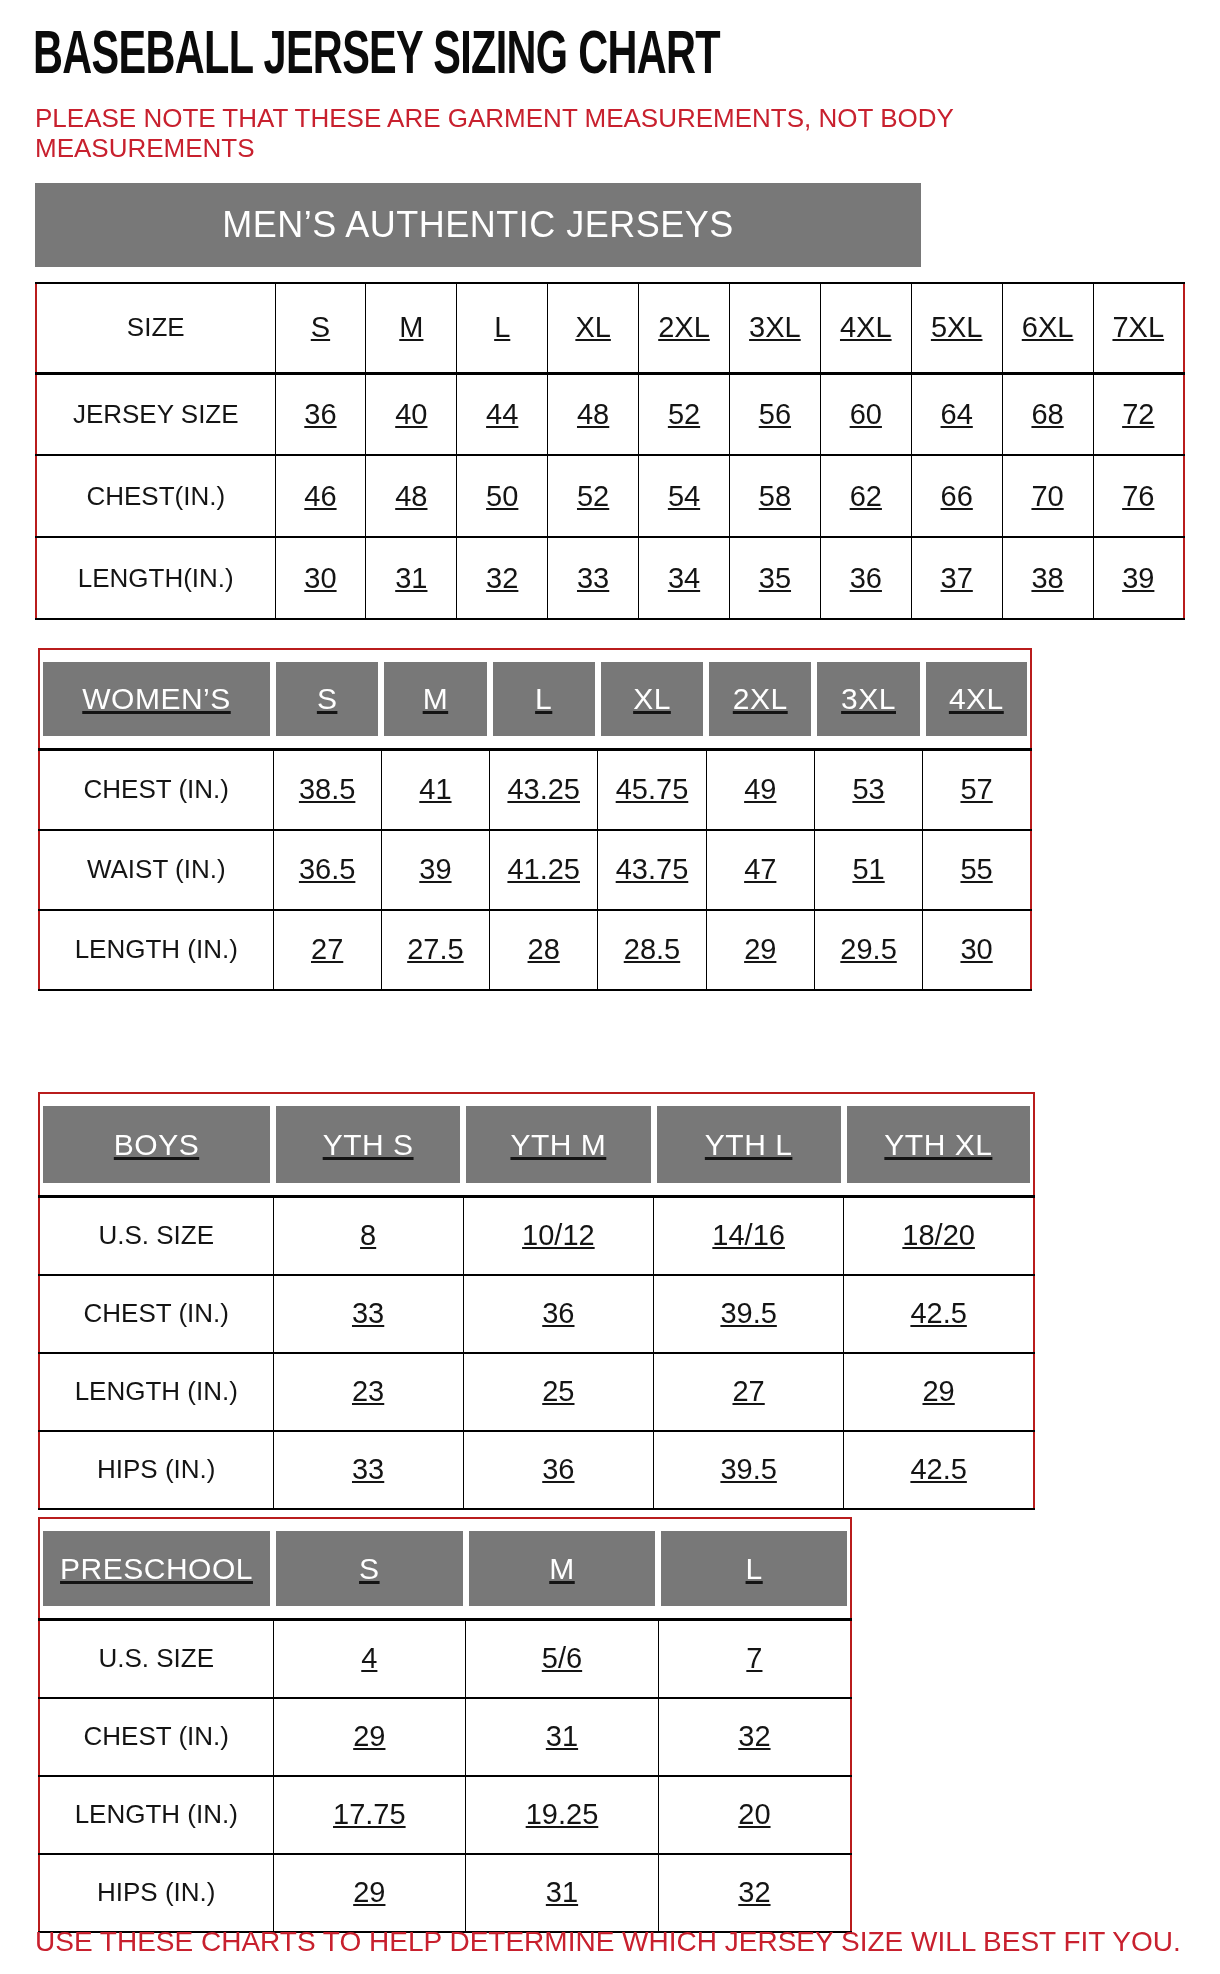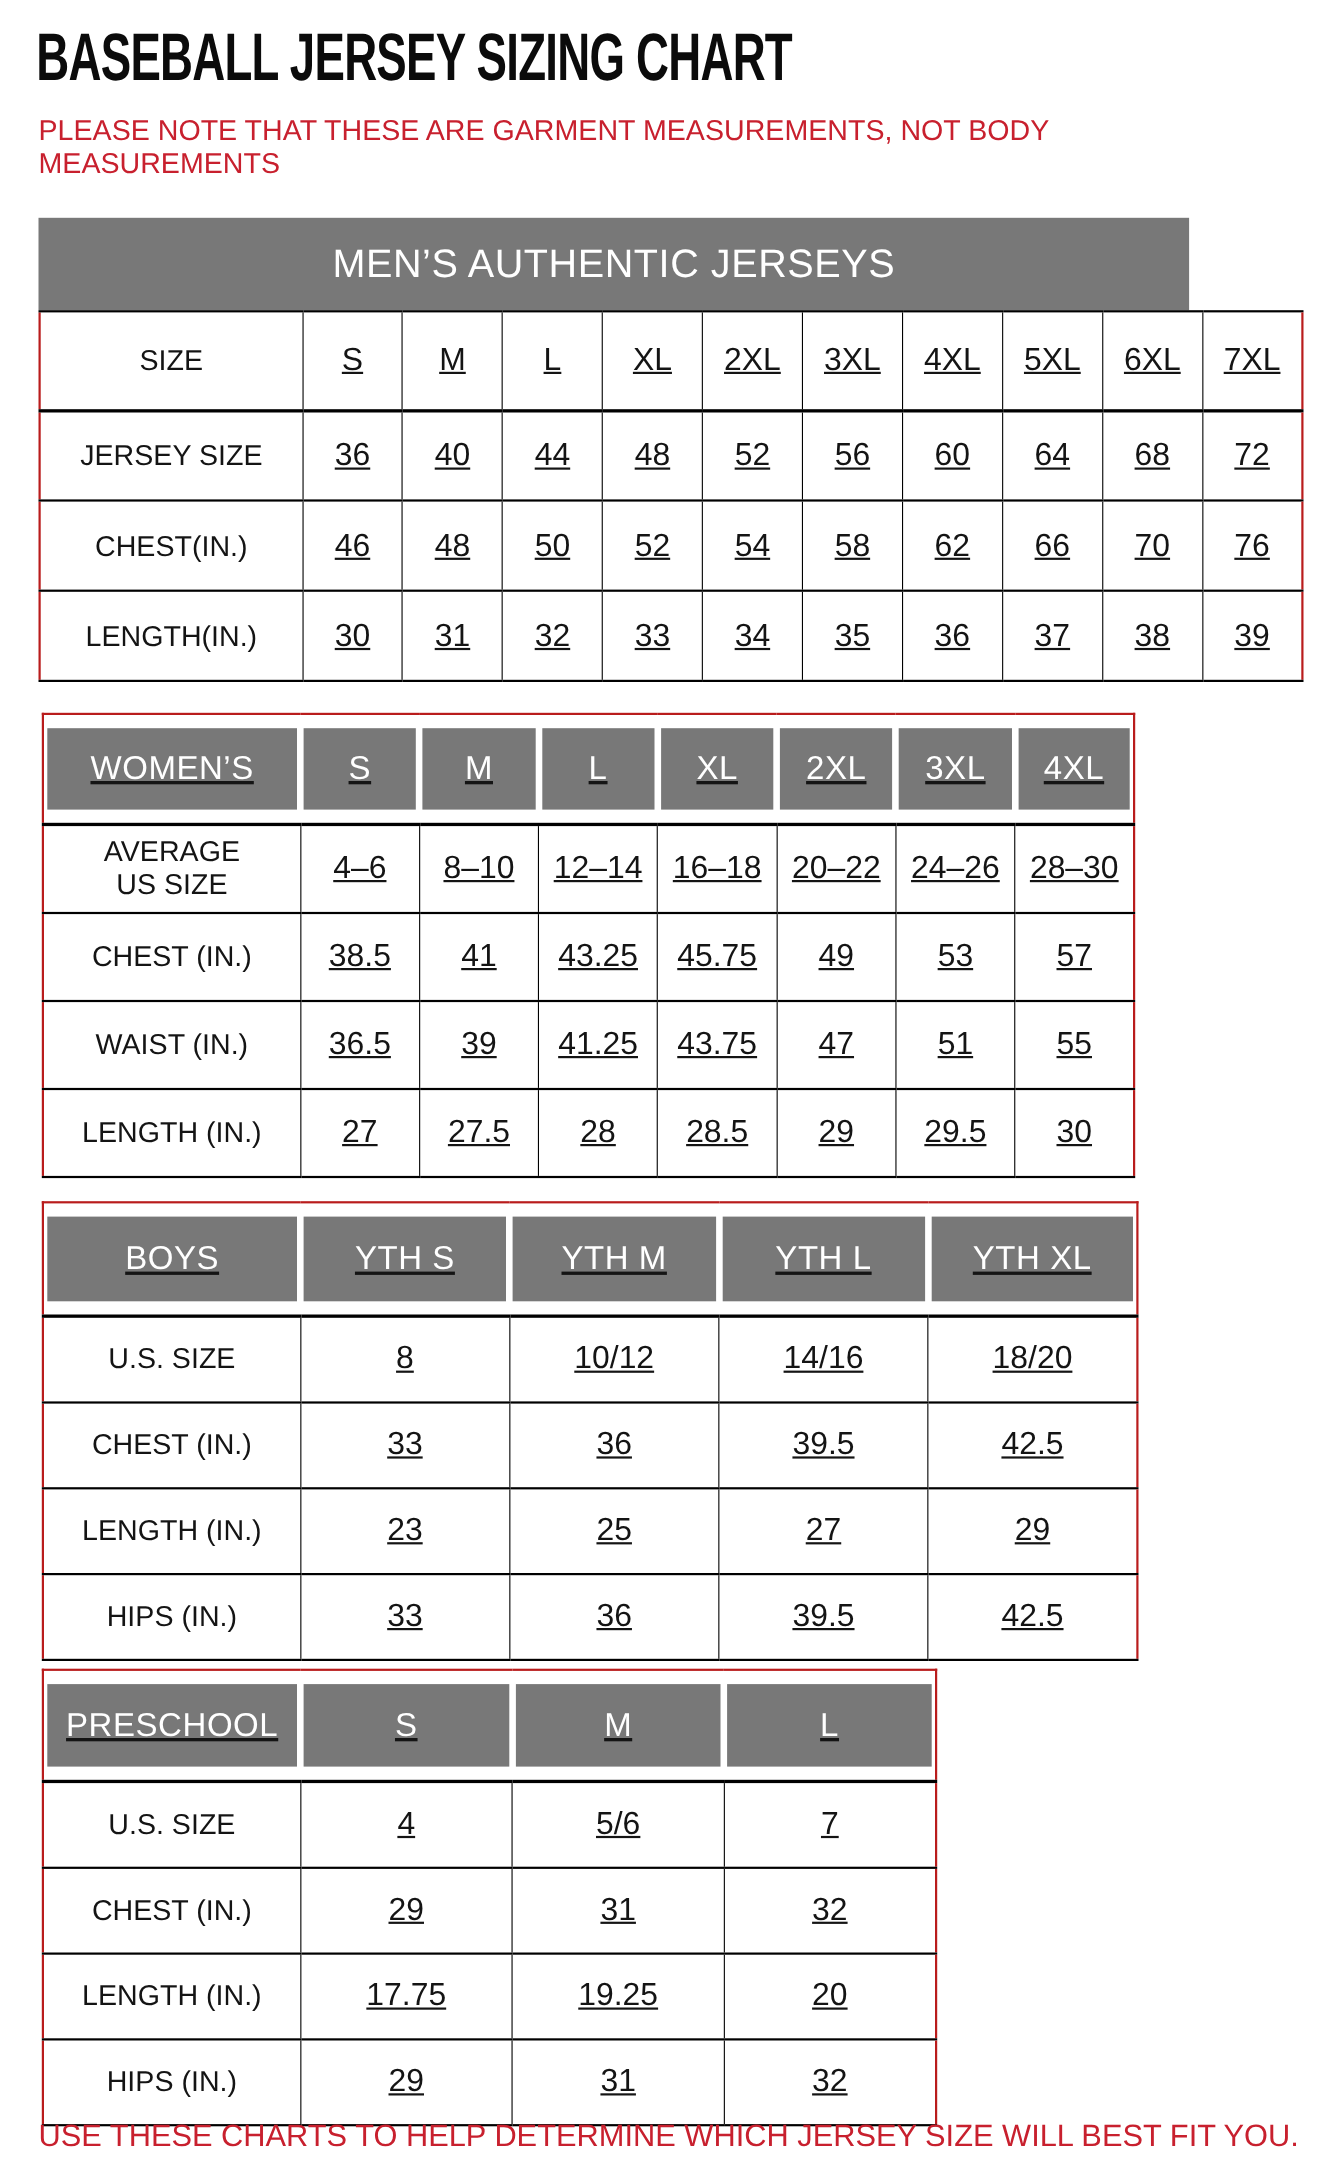--- a/index.html
+++ b/index.html
@@ -27,21 +27,21 @@
     left:35px;top:104px;width:940px;
     font-size:26px;line-height:1.14;color:var(--red);
   }
   .footer{
     left:35px;top:1926px;width:1180px;white-space:nowrap;
     font-size:28px;color:var(--red);
   }
 
   
   .banner{
-    left:35px;top:198px;width:1046px;height:84px;
+    left:35px;top:183px;width:886px;height:84px;
     background:var(--gray);color:#ffffff;
     display:flex;align-items:center;justify-content:center;
     font-size:36px;letter-spacing:0.5px;
   }
 
   
   table.sizing{
     border-collapse:collapse;table-layout:fixed;
     border:2px solid #b91c1c;
     text-decoration:underline;
@@ -192,30 +192,20 @@
             <span>3XL</span>
           </div>
         </td>
     <td>
           <div class="g gw">
             <span>4XL</span>
           </div>
         </td>
   </tr>
   <tr style="height:80px">
-    <td class="lbl wrap"><span>AVERAGE US SIZE</span></td>
-    <td>4–6</td>
-    <td>8–10</td>
-    <td>12–14</td>
-    <td>16–18</td>
-    <td>20–22</td>
-    <td>24–26</td>
-    <td>28–30</td>
-  </tr>
-  <tr style="height:80px">
     <td class="lbl"><span>CHEST (IN.)</span></td>
     <td>38.5</td>
     <td>41</td>
     <td>43.25</td>
     <td>45.75</td>
     <td>49</td>
     <td>53</td>
     <td>57</td>
   </tr>
   <tr style="height:80px">

